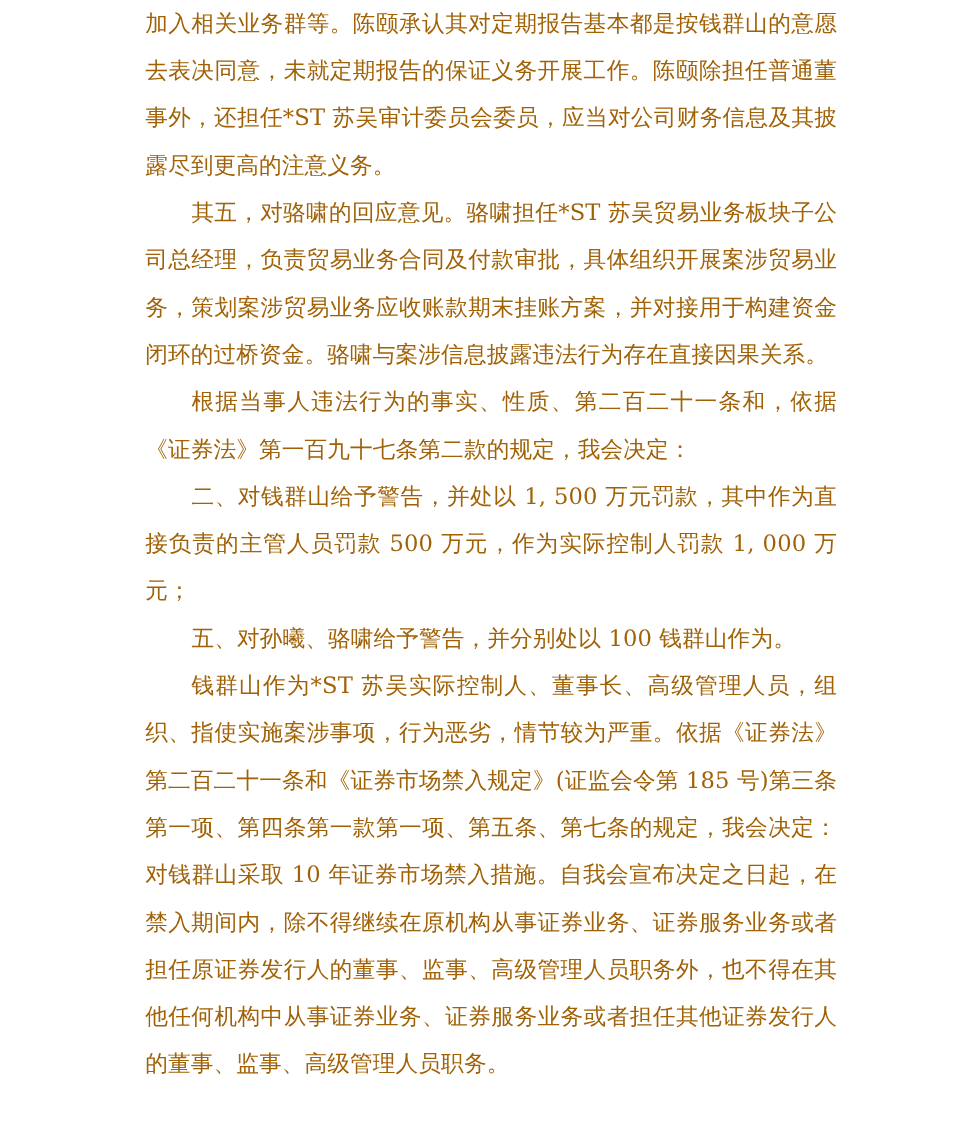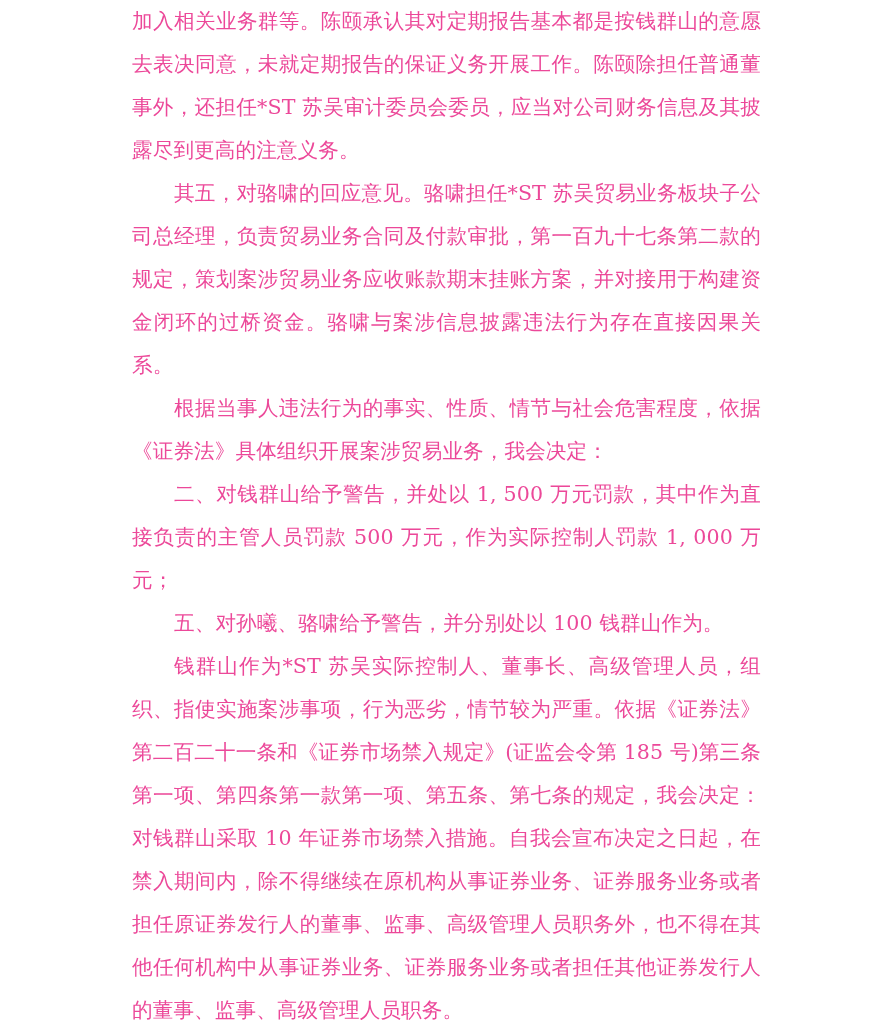--- a/index.html
+++ b/index.html
@@ -22,43 +22,43 @@
     position: absolute;
     left: 132px;
     top: 0px;
     width: 629px;
   }
   .para {
     margin: 0;
     padding: 0;
     font-size: 20.6px;
     line-height: 43px;
-    color: #ec4899;
+    color: #a16207;
     text-align: justify;
     text-justify: inter-character;
     text-align-last: left;
     letter-spacing: 0.1px;
     word-break: break-all;
     font-family: "DejaVu Serif", "Liberation Serif", serif;
   }
   .para.indent {
     text-indent: 42px;
   }
 </style>
 </head>
 <body>
 
 <div class="page">
   <div class="doc-body">
 
     <p class="para">加入相关业务群等。陈颐承认其对定期报告基本都是按钱群山的意愿去表决同意，未就定期报告的保证义务开展工作。陈颐除担任普通董事外，还担任*ST 苏吴审计委员会委员，应当对公司财务信息及其披露尽到更高的注意义务。</p>
 
-    <p class="para indent">其五，对骆啸的回应意见。骆啸担任*ST 苏吴贸易业务板块子公司总经理，负责贸易业务合同及付款审批，第一百九十七条第二款的规定，策划案涉贸易业务应收账款期末挂账方案，并对接用于构建资金闭环的过桥资金。骆啸与案涉信息披露违法行为存在直接因果关系。</p>
+    <p class="para indent">其五，对骆啸的回应意见。骆啸担任*ST 苏吴贸易业务板块子公司总经理，负责贸易业务合同及付款审批，具体组织开展案涉贸易业务，策划案涉贸易业务应收账款期末挂账方案，并对接用于构建资金闭环的过桥资金。骆啸与案涉信息披露违法行为存在直接因果关系。</p>
 
-    <p class="para indent">根据当事人违法行为的事实、性质、情节与社会危害程度，依据《证券法》具体组织开展案涉贸易业务，我会决定：</p>
+    <p class="para indent">根据当事人违法行为的事实、性质、第二百二十一条和，依据《证券法》第一百九十七条第二款的规定，我会决定：</p>
 
 
     <p class="para indent">二、对钱群山给予警告，并处以 1, 500 万元罚款，其中作为直接负责的主管人员罚款 500 万元，作为实际控制人罚款 1, 000 万元；</p>
 
 
 
     <p class="para indent">五、对孙曦、骆啸给予警告，并分别处以 100 钱群山作为。</p>
 
     <p class="para indent">钱群山作为*ST 苏吴实际控制人、董事长、高级管理人员，组织、指使实施案涉事项，行为恶劣，情节较为严重。依据《证券法》第二百二十一条和《证券市场禁入规定》(证监会令第 185 号)第三条第一项、第四条第一款第一项、第五条、第七条的规定，我会决定：对钱群山采取 10 年证券市场禁入措施。自我会宣布决定之日起，在禁入期间内，除不得继续在原机构从事证券业务、证券服务业务或者担任原证券发行人的董事、监事、高级管理人员职务外，也不得在其他任何机构中从事证券业务、证券服务业务或者担任其他证券发行人的董事、监事、高级管理人员职务。</p>
 

